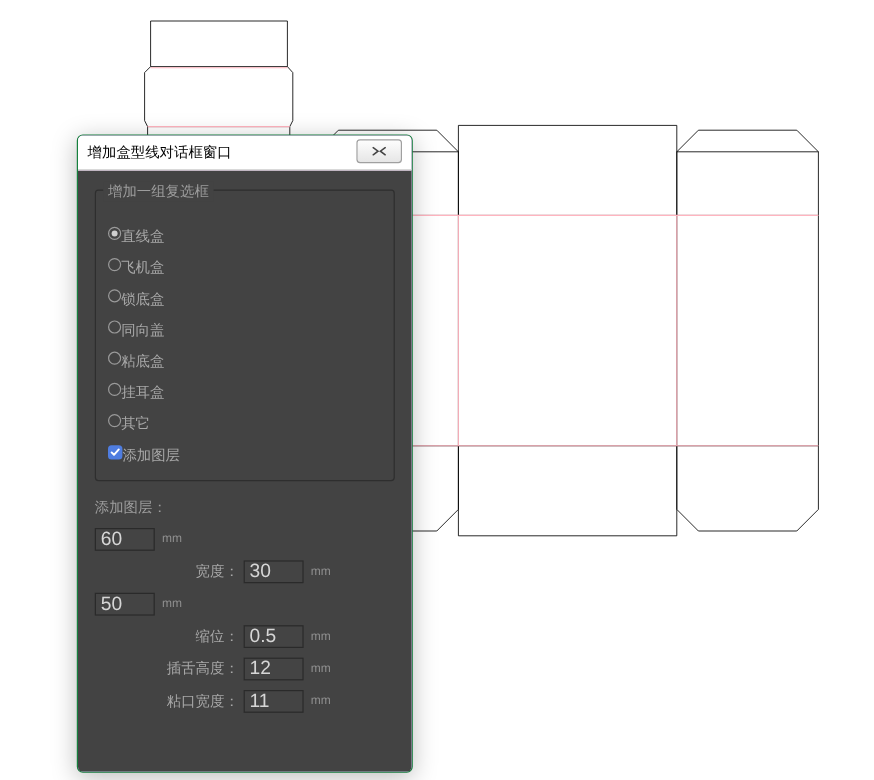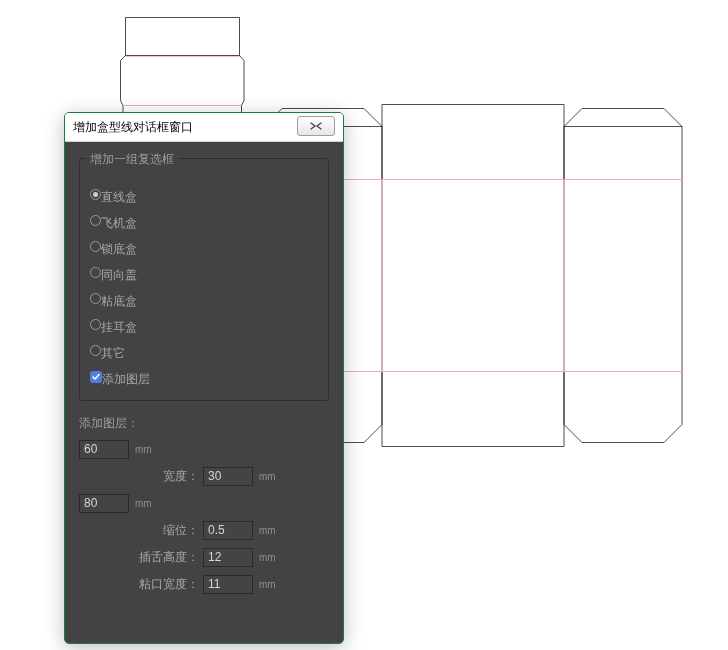--- a/index.html
+++ b/index.html
@@ -163,21 +163,21 @@
     color: #a8a8a8;
     padding-right: 4px;
   }
   .spec-input {
     width: 50px;
     height: 19px;
     background: #444444;
     border: 1px solid #2a2a2a;
     box-sizing: border-box;
     color: #d6d6d6;
-    font-size: 12px;
+    font-size: 16px;
     padding: 0 4px;
     line-height: 17px;
   }
   .spec-unit {
     color: #8f8f8f;
     margin-left: 6px;
     font-size: 10px;
   }
 </style>
 </head>
@@ -372,21 +372,21 @@
         <span class="spec-unit">mm</span>
       </div>
 
       <div class="spec-row">
         <span class="spec-label">宽度：</span>
         <span class="spec-input">30</span>
         <span class="spec-unit">mm</span>
       </div>
 
       <div class="spec-row">
-        <span class="spec-input">80</span>
+        <span class="spec-input">50</span>
         <span class="spec-unit">mm</span>
       </div>
 
       <div class="spec-row">
         <span class="spec-label">缩位：</span>
         <span class="spec-input">0.5</span>
         <span class="spec-unit">mm</span>
       </div>
 
       <div class="spec-row">

